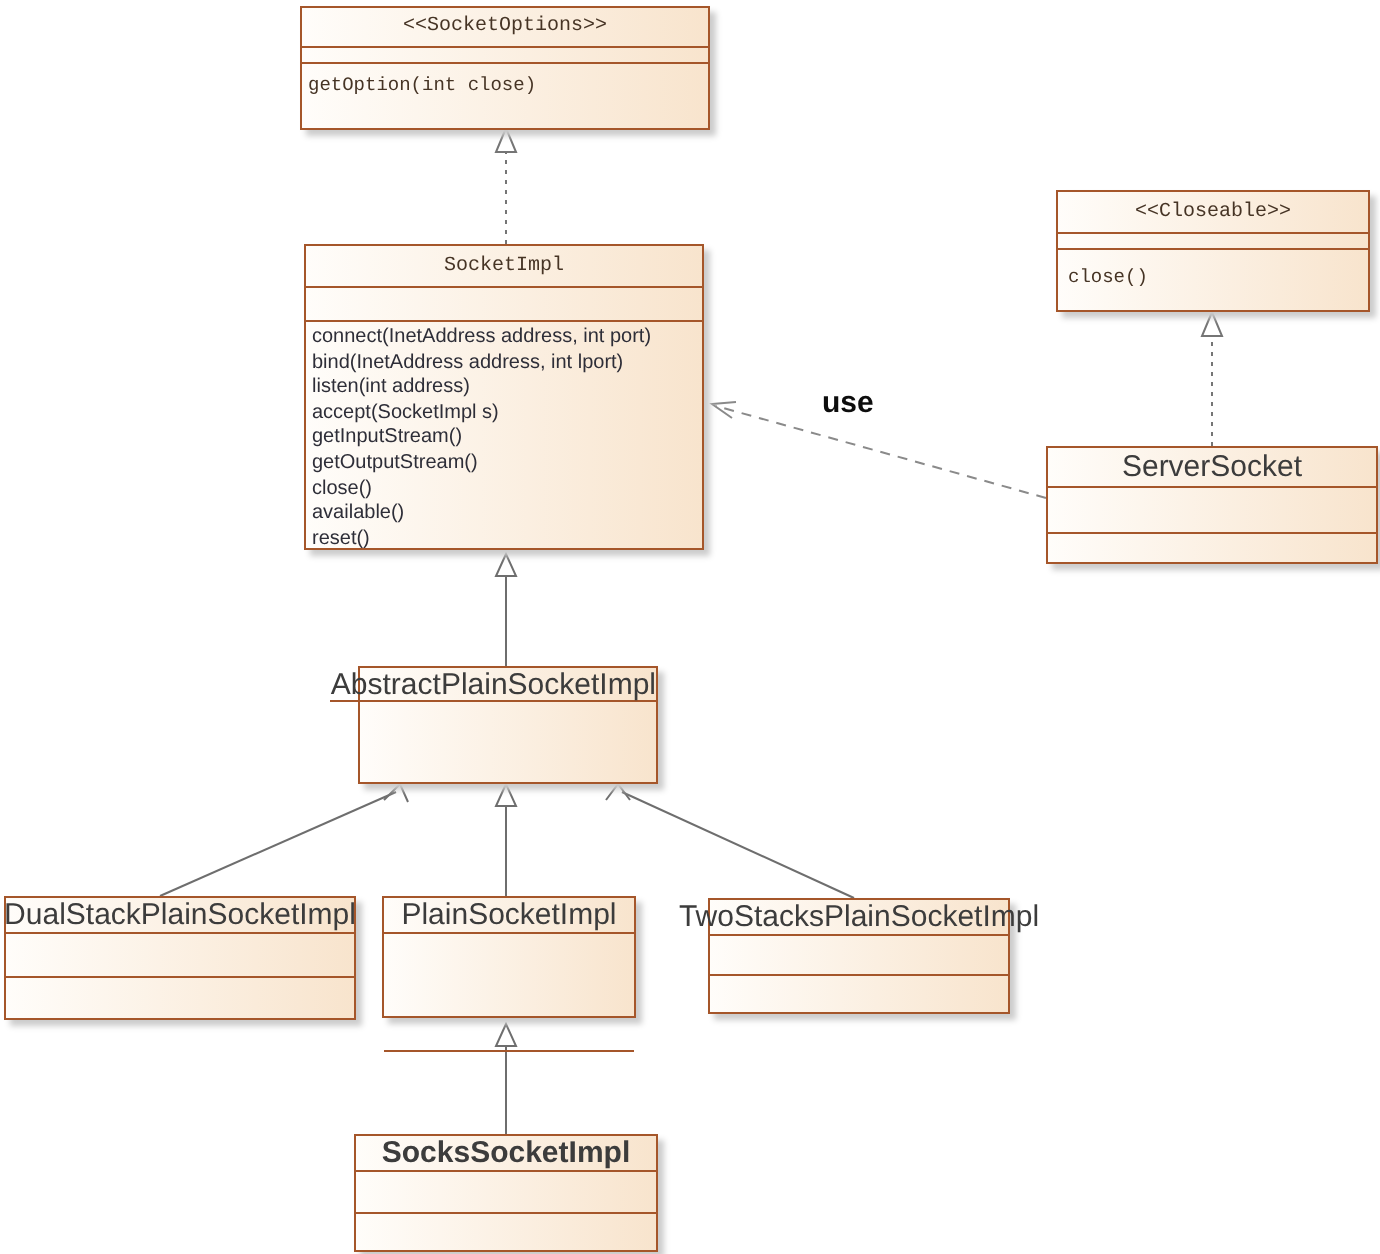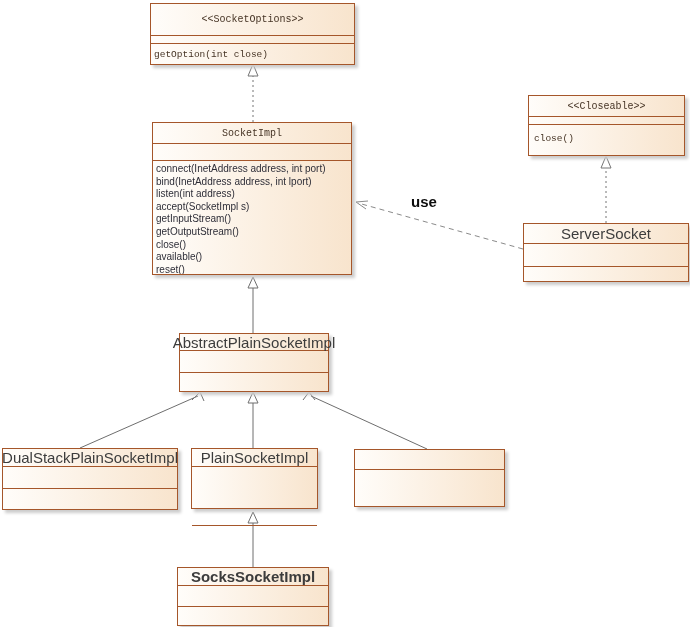--- a/index.html
+++ b/index.html
@@ -27,38 +27,38 @@
   .uml-methods {
     box-sizing:border-box; flex:1 1 auto; padding:2px 3px;
     font-size:10px; line-height:12.6px; color:#2e2e38; white-space:nowrap; overflow:hidden;
   }
   .uml-methods.mono {
     font-family:"Liberation Mono", monospace; font-size:9.5px; line-height:13px; color:#463425;
   }
 
   
   #box-socket-options { left:150px; top:3px;   width:205px; height:62px; }
-  #box-socket-options .uml-title { height:32px; }
+  #box-socket-options .uml-title { height:20px; }
   #box-socket-options .uml-attrs { height:8px; }
   #box-socket-options .uml-methods { padding-top:4px; }
 
   #box-socket-impl { left:152px; top:122px; width:200px; height:153px; }
   #box-socket-impl .uml-title { height:21px; }
   #box-socket-impl .uml-attrs { height:17px; }
 
   #box-closeable { left:528px; top:95px; width:157px; height:61px; }
   #box-closeable .uml-title { height:21px; }
   #box-closeable .uml-attrs { height:8px; }
   #box-closeable .uml-methods { padding:7px 5px; }
 
   #box-server-socket { left:523px; top:223px; width:166px; height:59px; }
   #box-server-socket .uml-title { height:20px; }
   #box-server-socket .uml-attrs { height:23px; }
 
-  #box-abstract-plain { left:179px; top:333px; width:150px; height:59px; }
+  #box-abstract-plain { left:179px; top:333px; width:150px; height:59px;align-items:flex-end; }
   #box-abstract-plain .uml-title { height:17px; }
   #box-abstract-plain .uml-attrs { height:22px; }
 
   #box-dual-stack { left:2px; top:448px; width:176px; height:62px; }
   #box-dual-stack .uml-title { height:18px; }
   #box-dual-stack .uml-attrs { height:22px; }
 
   #box-plain-socket { left:191px; top:448px; width:127px; height:61px;gap:38px; }
   #box-plain-socket .uml-title { height:18px; }
   #box-plain-socket .uml-attrs { height:21px; }
@@ -174,20 +174,21 @@
     <div class="uml-methods"></div>
   </div>
 
   <div class="uml-box" id="box-plain-socket">
     <div class="uml-title">PlainSocketImpl</div>
     <div class="uml-attrs"></div>
     <div class="uml-methods"></div>
   </div>
 
   <div class="uml-box" id="box-two-stacks">
+    <div class="uml-title">TwoStacksPlainSocketImpl</div>
     <div class="uml-attrs"></div>
     <div class="uml-methods"></div>
   </div>
 
   <div class="uml-box" id="box-socks-socket">
     <div class="uml-title">SocksSocketImpl</div>
     <div class="uml-attrs"></div>
     <div class="uml-methods"></div>
   </div>
 

